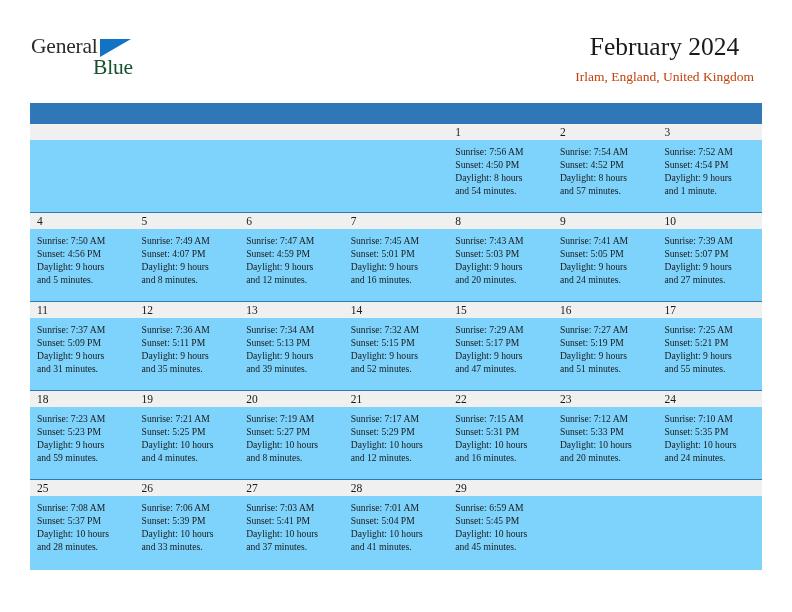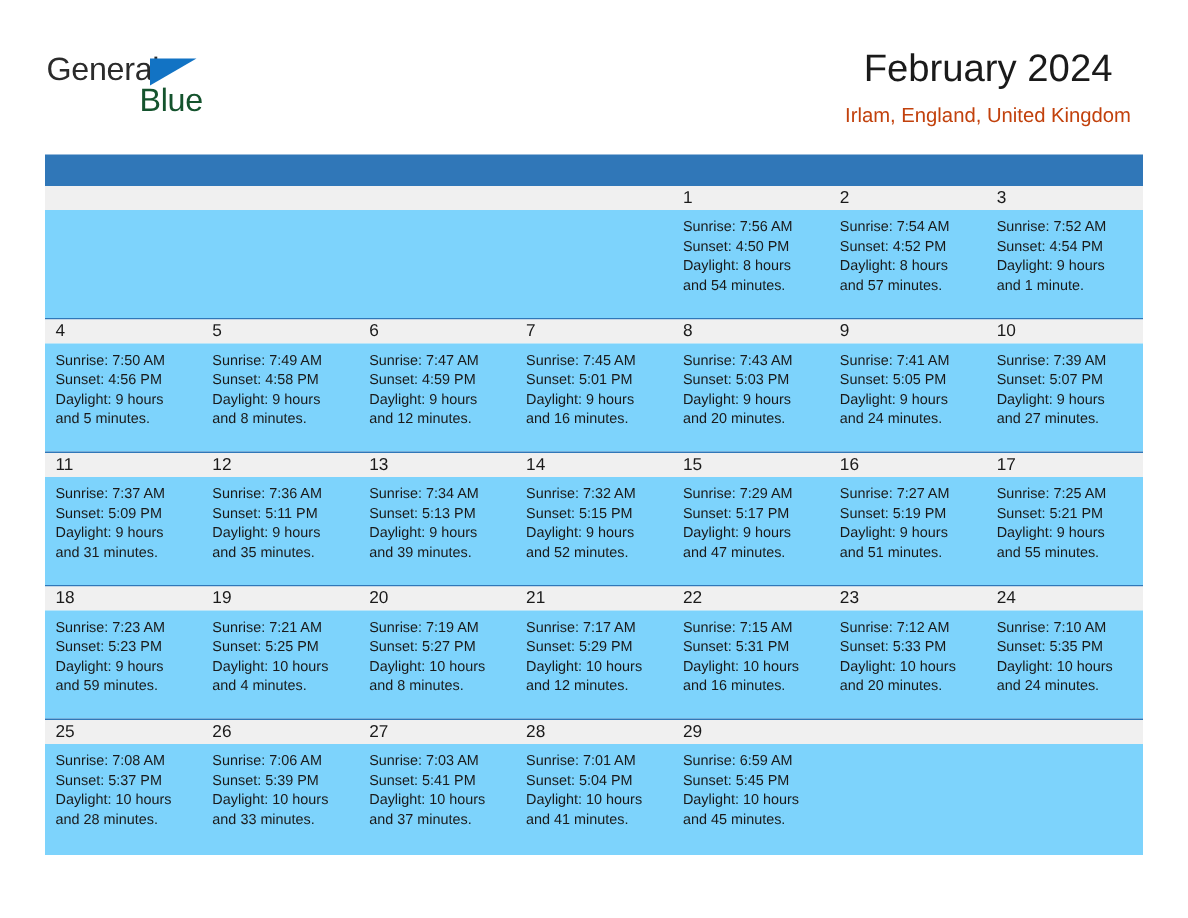--- a/index.html
+++ b/index.html
@@ -12,20 +12,21 @@
     height: 612px;
     font-family: "Liberation Sans", sans-serif;
     color: #000000;
     overflow: hidden;
   }
   .page {
     position: relative;
     width: 792px;
     height: 455px;
     box-sizing: border-box;
+    font-family: Liberation Serif, serif;
   }
 
   
   .masthead {
     position: absolute;
     left: 0;
     top: 0;
     width: 792px;
     height: 98px;
   }
@@ -228,21 +229,21 @@
           </div>
           <div class="week-body">
             <div class="cell">
               <div class="line">Sunrise: 7:50 AM</div>
               <div class="line">Sunset: 4:56 PM</div>
               <div class="line">Daylight: 9 hours</div>
               <div class="line">and 5 minutes.</div>
             </div>
             <div class="cell">
               <div class="line">Sunrise: 7:49 AM</div>
-              <div class="line">Sunset: 4:58 PM</div>
+              <div class="line">Sunset: 4:07 PM</div>
               <div class="line">Daylight: 9 hours</div>
               <div class="line">and 8 minutes.</div>
             </div>
             <div class="cell">
               <div class="line">Sunrise: 7:47 AM</div>
               <div class="line">Sunset: 4:59 PM</div>
               <div class="line">Daylight: 9 hours</div>
               <div class="line">and 12 minutes.</div>
             </div>
             <div class="cell">

